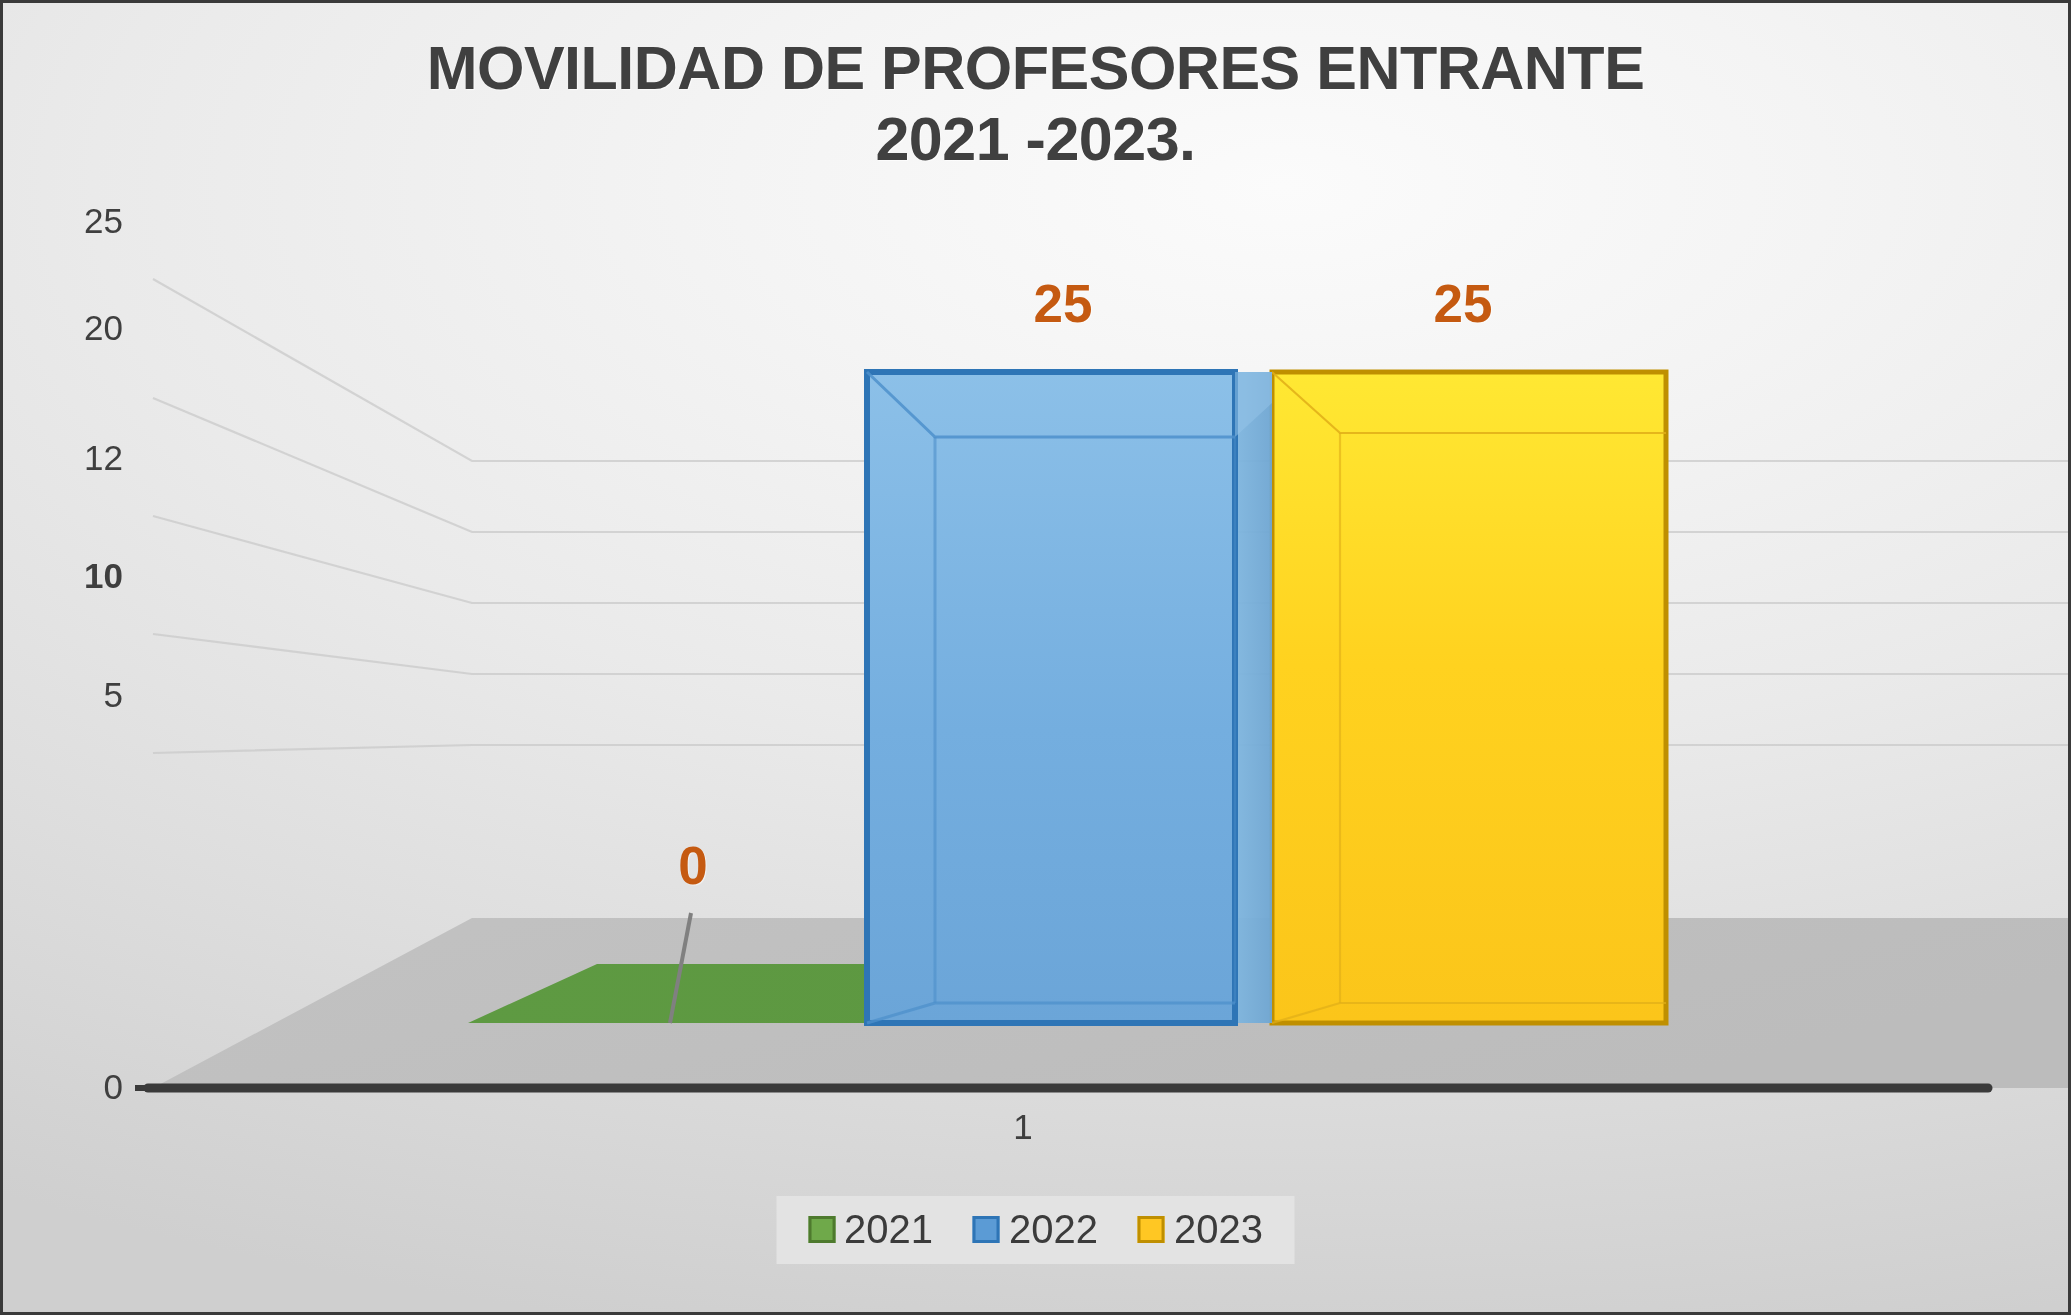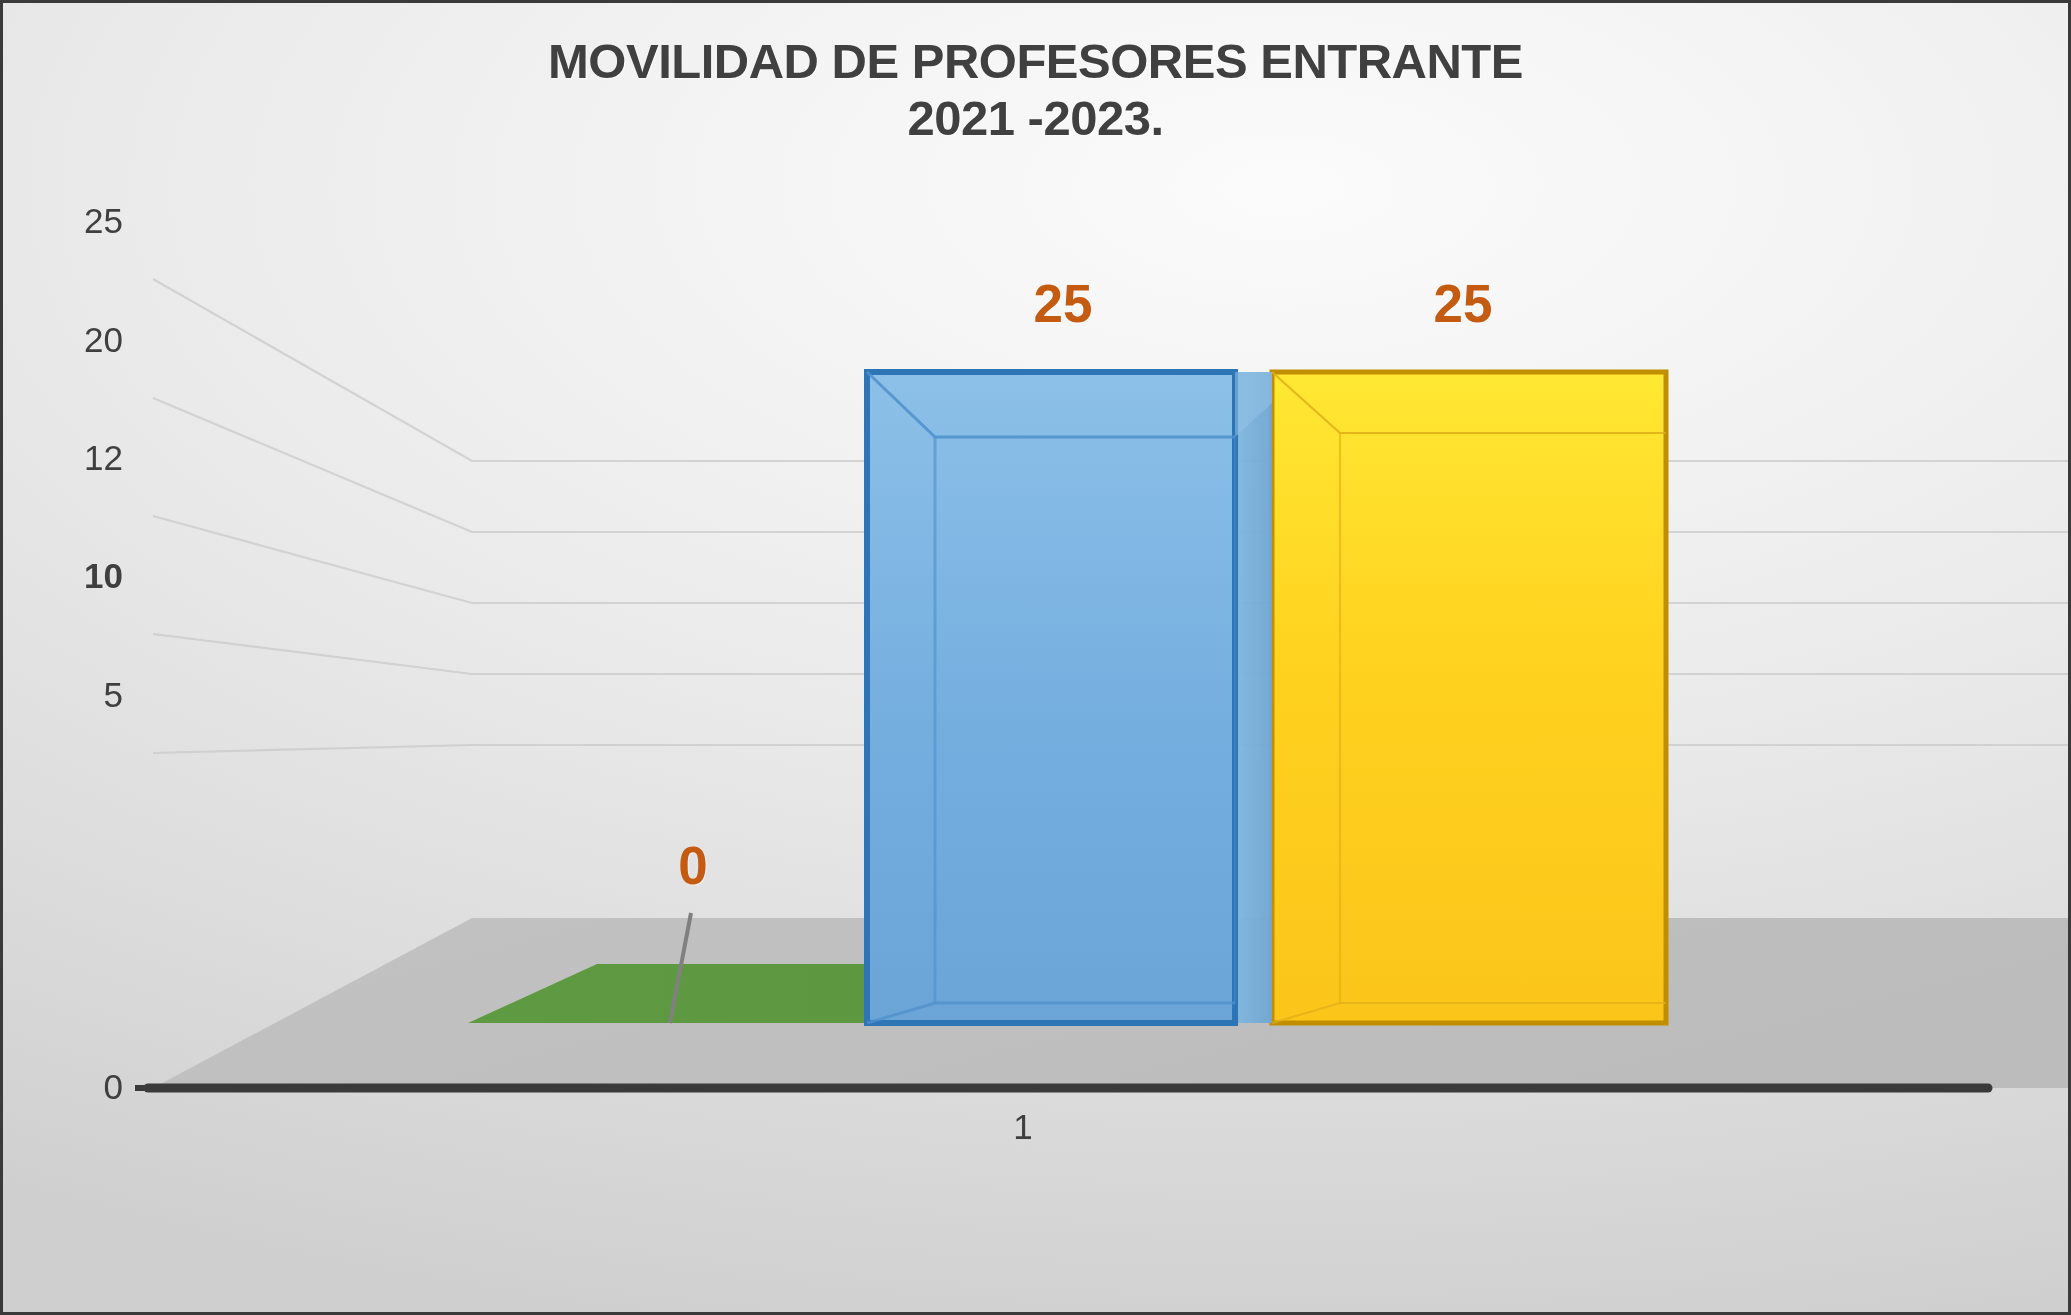--- a/index.html
+++ b/index.html
@@ -30,21 +30,21 @@
 
   
   .chart-title {
     position: absolute;
     left: 0;
     right: 0;
     top: 30px;
     text-align: center;
     color: #404040;
     font-weight: bold;
-    font-size: 49px;
+    font-size: 61px;
     line-height: 1.16;
     letter-spacing: -0.5px;
     font-family: "Liberation Sans", sans-serif;
     text-shadow: 1px 1px 1px rgba(255,255,255,0.75);
     user-select: none;
   }
   .chart-title .t-line { display: block; }
 
   
   #scene {
@@ -229,26 +229,44 @@
         <polygon points="1232,369 1269,369 1269,400 1232,434" fill="#93C3E8" opacity="0.55"></polygon>
       </g>
 
       <line x1="145" y1="1085" x2="1985" y2="1085" stroke="#3A3A3A" stroke-width="9" stroke-linecap="round"></line>
 
       <line x1="132" y1="1085" x2="150" y2="1085" stroke="#3A3A3A" stroke-width="6"></line>
     </svg>
   </div>
 
   <div class="ytick" style="left:10px;  top:198px;">25</div>
-  <div class="ytick" style="left:10px;  top:317px;">20</div>
+  <div class="ytick" style="left:10px;  top:305px;">20</div>
   <div class="ytick" style="left:10px;  top:435px;">12</div>
   <div class="ytick" style="left:10px;  top:553px;font-weight:bold;">10</div>
   <div class="ytick" style="left:10px;  top:672px;">5</div>
   <div class="ytick" style="left:10px;  top:1064px;">0</div>
 
   <div class="xtick" style="left:960px; top:1104px; width:120px;">1</div>
 
   <div class="data-label" style="left:615px;  top:832px; width:150px;">0</div>
   <div class="data-label" style="left:985px;  top:270px; width:150px;">25</div>
   <div class="data-label" style="left:1385px; top:270px; width:150px;">25</div>
 
+  <div id="legend">
+
+    <div class="legend-item">
+      <span class="legend-swatch" style="background:#6FA94A; border-color:#4E7A2E;"></span>
+      <span class="legend-label">2021</span>
+    </div>
+
+    <div class="legend-item">
+      <span class="legend-swatch" style="background:#5B9BD5; border-color:#2E75B6;"></span>
+      <span class="legend-label">2022</span>
+    </div>
+
+    <div class="legend-item">
+      <span class="legend-swatch" style="background:#FFC723; border-color:#BF8F00;"></span>
+      <span class="legend-label">2023</span>
+    </div>
+
+  </div>
 
 </div>
 
 </body></html>

